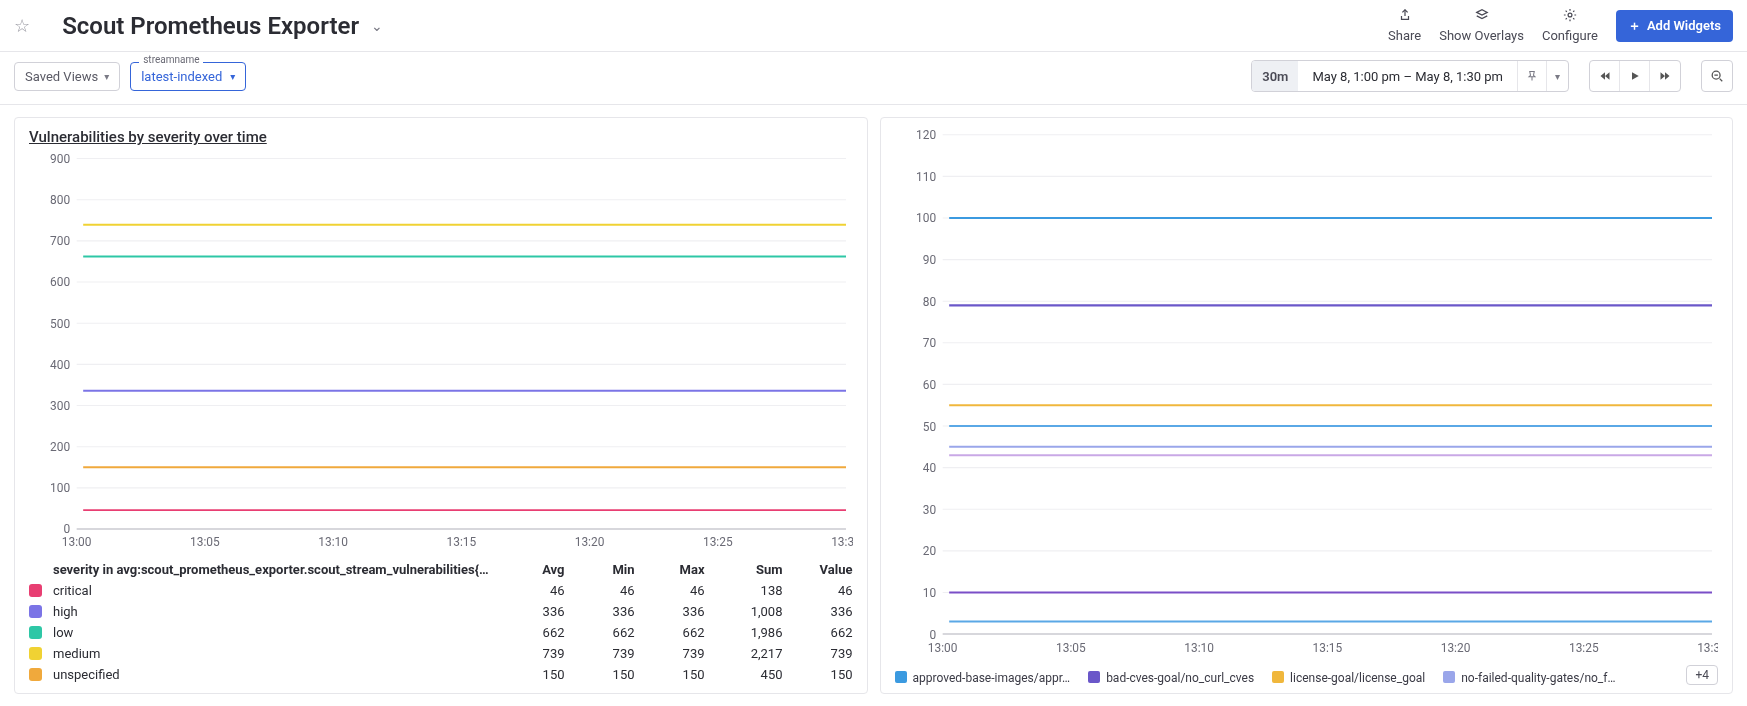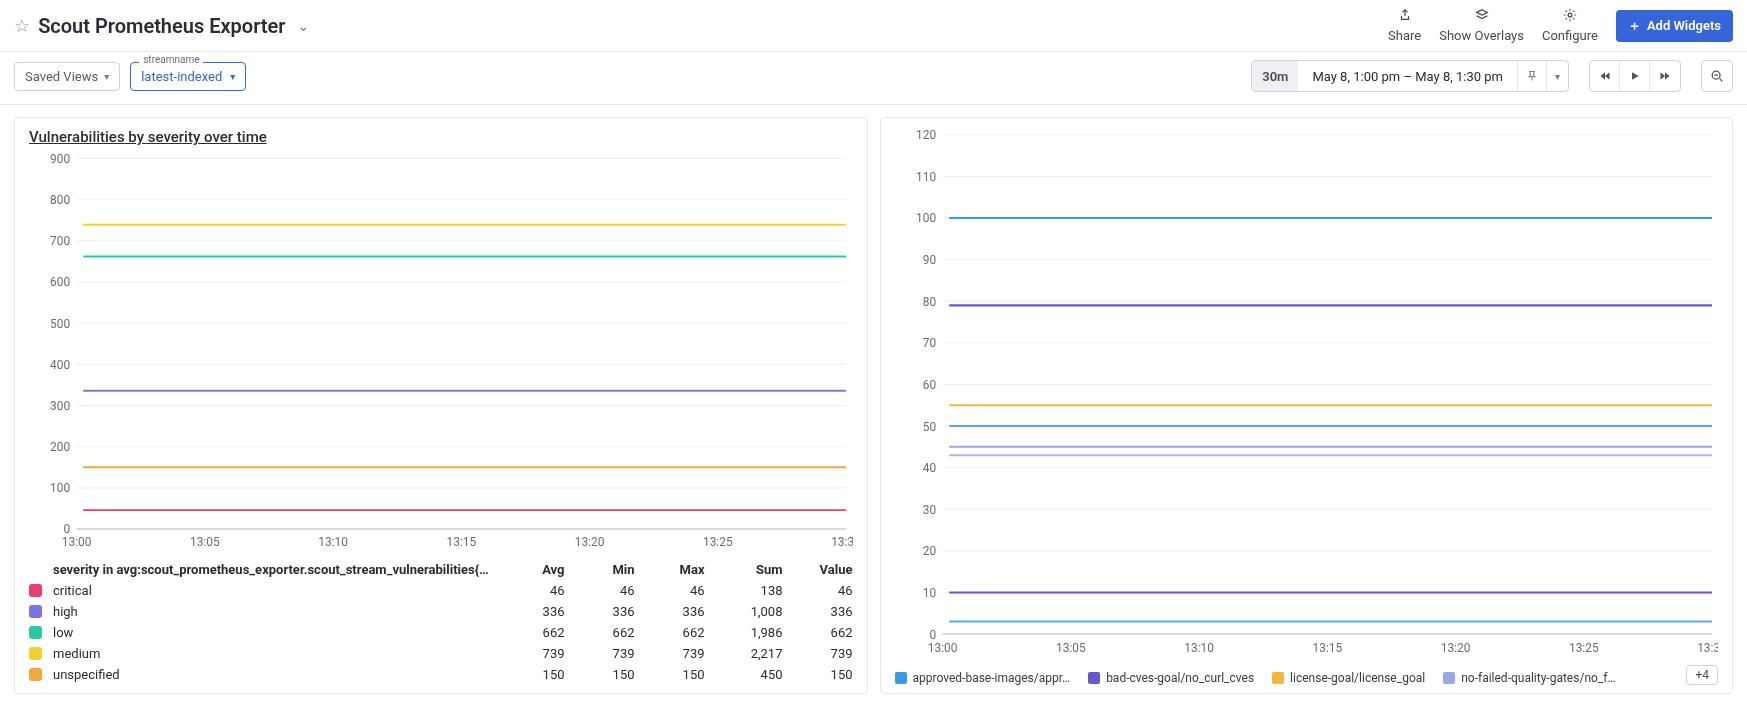--- a/index.html
+++ b/index.html
@@ -1,20 +1,20 @@
 <!DOCTYPE html>
 <html><head>
 <meta charset="utf-8">
 <style>
   * { box-sizing: border-box; margin: 0; padding: 0; }
   body { font-family: -apple-system, BlinkMacSystemFont, "Segoe UI", Roboto, Helvetica, Arial, sans-serif; font-size: 13px; color: #2b2c33; background: #fff; }
   .topbar { display: flex; align-items: center; justify-content: space-between; padding: 8px 14px; border-bottom: 1px solid #e6e6ea; }
   .top-left { display: flex; align-items: center; gap: 8px; }
   .star { font-size: 18px; color: #9a9aa3; cursor: pointer; }
-  .title { font-size: 20px; font-weight: 600; }
+  .title { font-size: 24px; font-weight: 600; margin-left: 24px; }
   .chev { color: #7a7a85; font-size: 14px; padding: 4px; cursor: pointer; }
   .top-right { display: flex; align-items: center; gap: 18px; }
   .action { display: flex; align-items: center; gap: 6px; color: #4a4a55; cursor: pointer; font-size: 13px; flex-direction: column; }
   .action svg, .action .ico { width: 14px; height: 14px; }
   .btn-primary { background: #3565d9; color: #fff; border-radius: 4px; padding: 7px 12px; display: flex; align-items: center; gap: 6px; cursor: pointer; font-weight: 600; }
   .row2 { display: flex; align-items: center; justify-content: space-between; padding: 8px 14px 12px; border-bottom: 1px solid #e6e6ea; }
   .row2-left { display: flex; align-items: center; gap: 10px; }
   .saved-views { border: 1px solid #d1d1d8; border-radius: 4px; padding: 6px 10px; display: flex; align-items: center; gap: 6px; color: #5a5a65; cursor: pointer; }
   .stream-wrap { position: relative; border: 1px solid #3565d9; border-radius: 4px; padding: 6px 10px; display: flex; align-items: center; gap: 8px; color: #3565d9; cursor: pointer; }
   .stream-label { position: absolute; top: -9px; left: 8px; background: #fff; font-size: 10px; color: #6a6a75; padding: 0 4px; }
@@ -34,21 +34,21 @@
   .chart svg { width: 100%; height: 100%; display: block; }
   .axis-text { font-size: 11px; fill: #6a6a75; }
   .series { stroke-width: 1.8; fill: none; }
   .table { margin-top: 6px; font-size: 13px; }
   .table .hdr, .table .row { display: grid; grid-template-columns: 18px 1fr 64px 64px 64px 72px 64px; gap: 6px; padding: 3px 0; align-items: center; }
   .table .hdr { font-weight: 700; color: #2b2c33; }
   .table .num { text-align: right; }
   .swatch { width: 13px; height: 13px; border-radius: 3px; }
   .hdr .metric { white-space: nowrap; overflow: hidden; text-overflow: ellipsis; font-weight: 700; }
   .legend2 { display: flex; align-items: center; gap: 18px; margin-top: 6px; font-size: 12px; color: #3a3a45; }
-  .legend2 .item { display: flex; align-items: center; gap: 6px; white-space: nowrap; margin-top: 6px; }
+  .legend2 .item { display: flex; gap: 6px; white-space: nowrap; margin-top: 6px; }
   .legend2 .sw { width: 12px; height: 12px; border-radius: 2px; }
   .plusbadge { margin-left: auto; border: 1px solid #d1d1d8; border-radius: 4px; padding: 2px 8px; font-size: 12px; color: #4a4a55; cursor: pointer; }
   .tri-down { font-size: 10px; color: #7a7a85; }
 </style>
 </head>
 <body>
 
 <div class="topbar">
   <div class="top-left">
     <span class="star">☆</span>

